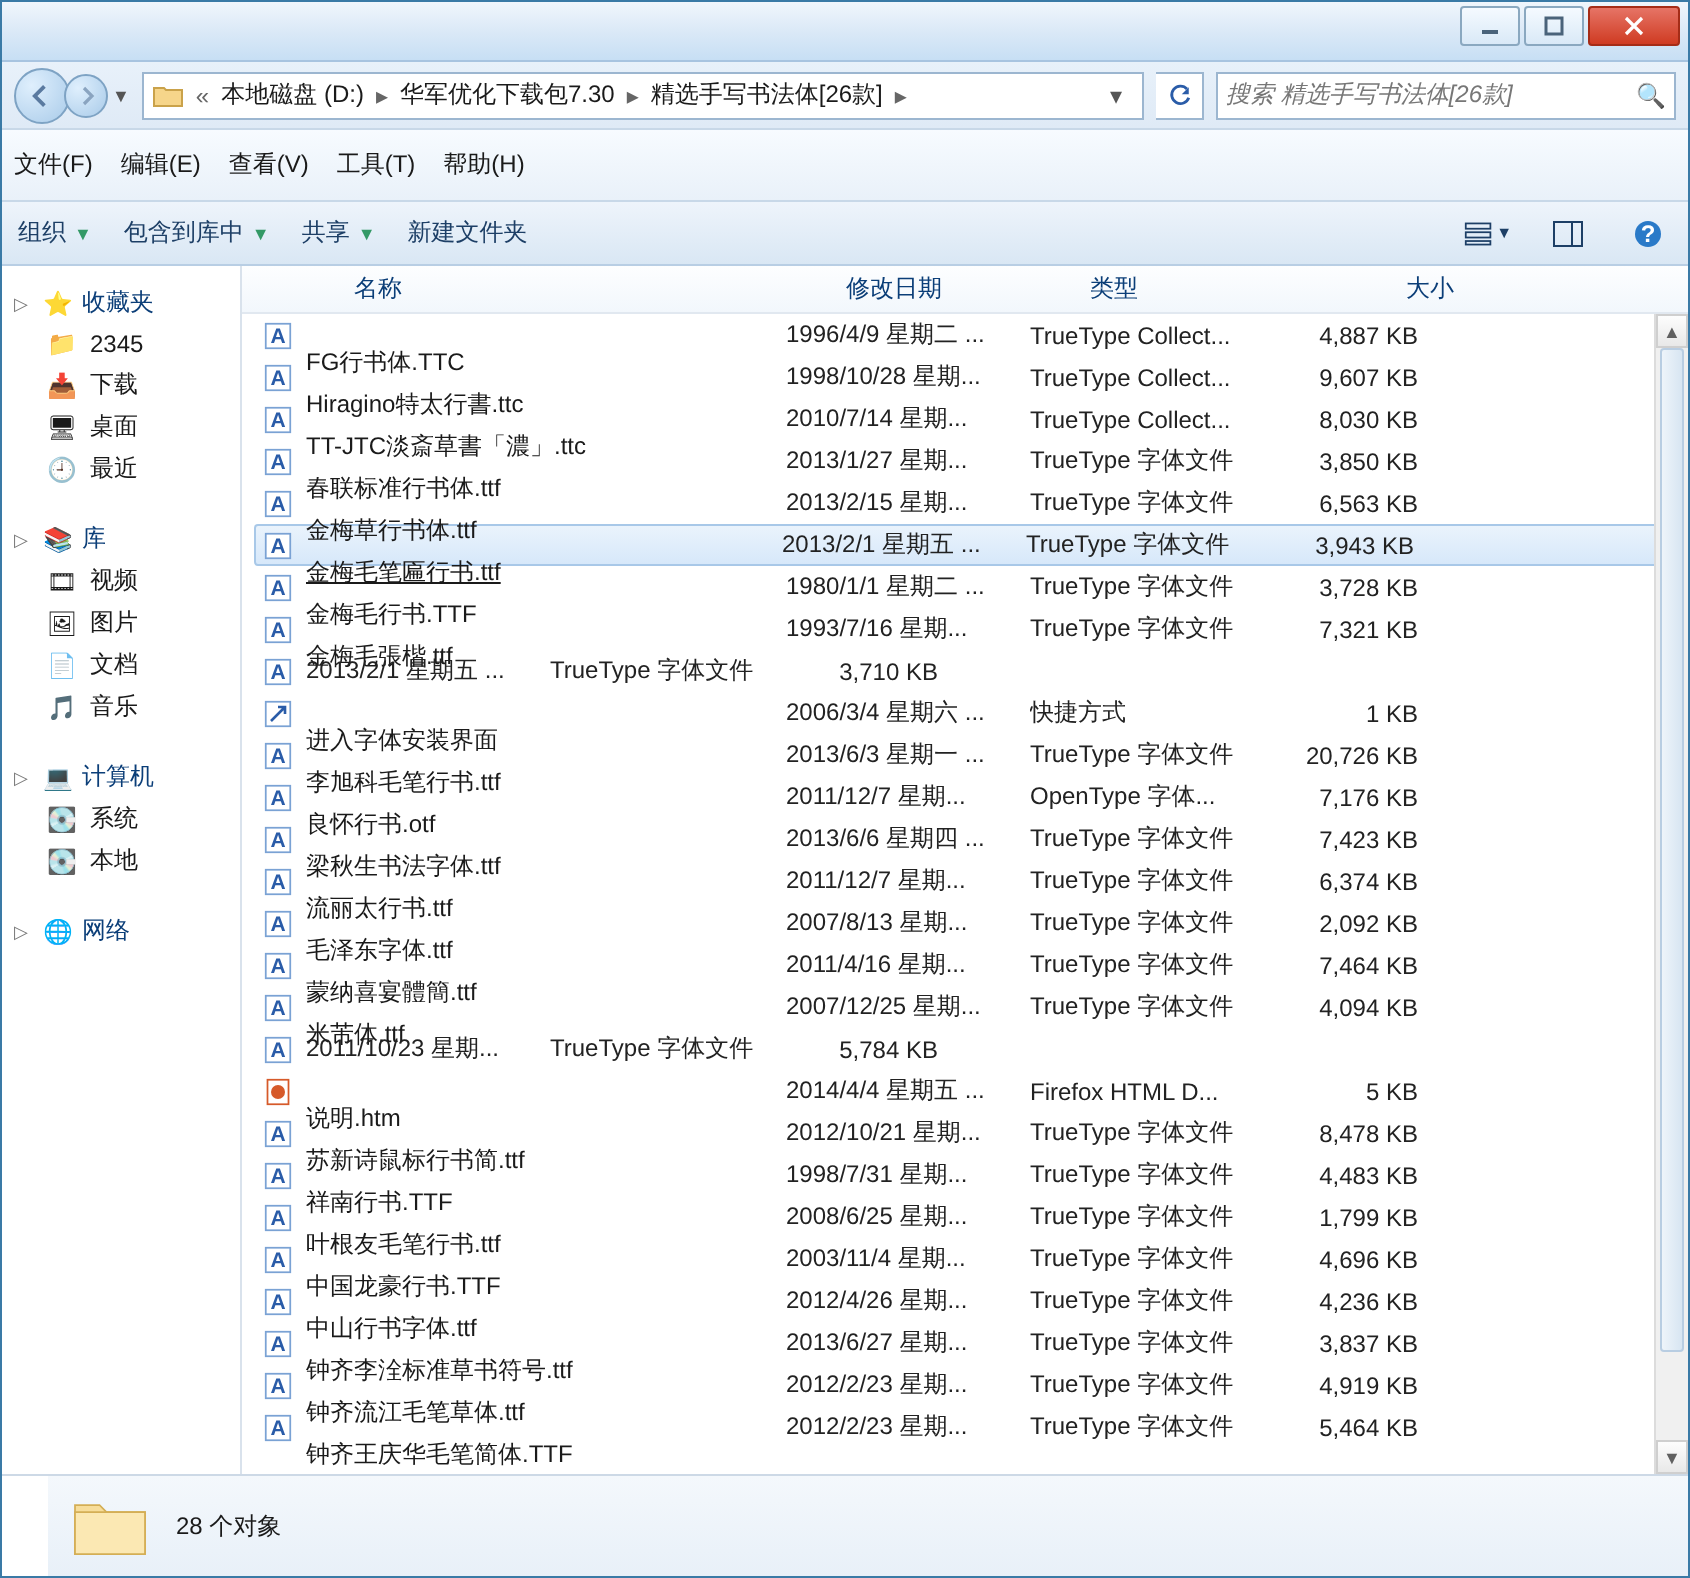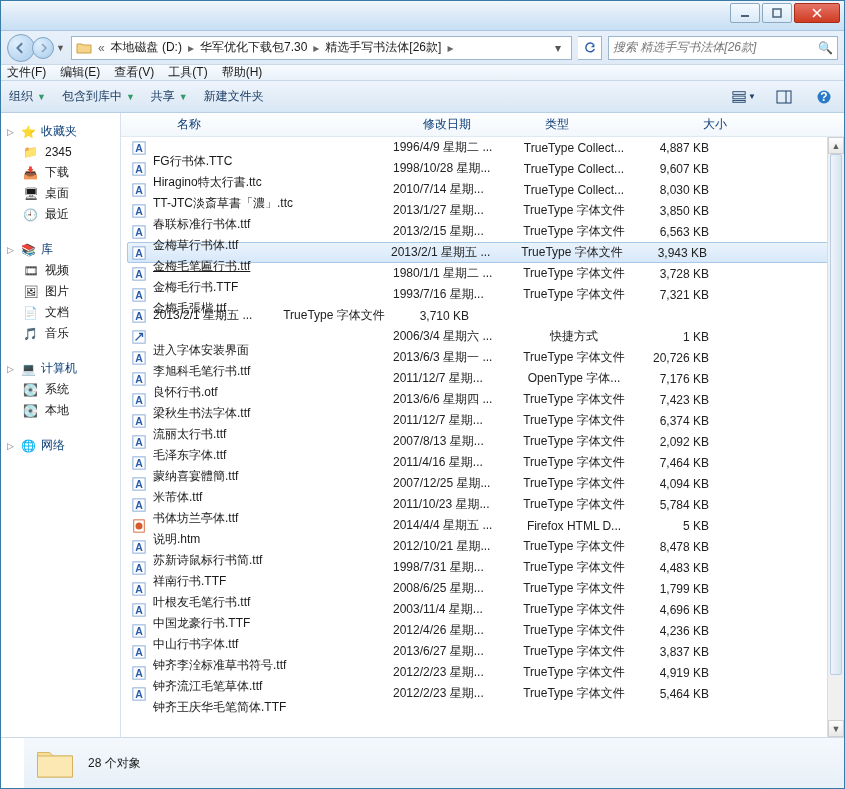--- a/index.html
+++ b/index.html
@@ -20,21 +20,21 @@
 .breadcrumb { flex:1; height:24px; margin:0 6px; background:#fff; border:1px solid #9cb6d0; display:flex; align-items:center; padding:0 4px; overflow:hidden; }
 .breadcrumb .foldericon{ margin-right:4px; }
 .crumb { padding:0 4px; color:#1a1a1a; white-space:nowrap; }
 .crumb.sep { color:#666; padding:0 2px; }
 .bcdrop { width:18px; text-align:center; color:#555; }
 .refreshbox{ width:24px; height:24px; border:1px solid #9cb6d0; border-left:none; background:#fff; display:flex; align-items:center; justify-content:center; color:#2a5ca8; }
 .searchbox { width:230px; height:24px; margin-left:6px; border:1px solid #9cb6d0; background:#fff; display:flex; align-items:center; padding:0 4px; color:#777; font-style:italic; }
 .searchbox .sicon{ margin-left:auto; color:#2a5ca8; font-style:normal; }
 
 
-.menubar { height:16px; display:flex; align-items:center; padding:0 6px; gap:14px; background:linear-gradient(to bottom,#f7fbff,#e9f1f9); border-bottom:1px solid #c8d8e8; color:#1a1a1a; }
+.menubar { height:36px; display:flex; align-items:center; padding:0 6px; gap:14px; background:linear-gradient(to bottom,#f7fbff,#e9f1f9); border-bottom:1px solid #c8d8e8; color:#1a1a1a; }
 .menubar span { cursor:default; }
 
 
 .cmdbar { height:32px; display:flex; align-items:center; padding:0 8px; gap:16px; background:linear-gradient(to bottom,#eef4fb,#d9e7f4); border-bottom:1px solid #b8cee4; color:#1d3f66; }
 .cmdbar .cmd { display:flex; align-items:center; gap:4px; cursor:default; }
 .cmdbar .drop{ color:#396; font-size:9px; }
 .cmdspacer{ flex:1; }
 .iconbtn{ width:24px; height:22px; display:flex; align-items:center; justify-content:center; color:#1d3f66; }
 
 
@@ -54,21 +54,21 @@
 .c-type{ width:118px; }
 .c-size{ width:76px; text-align:right; }
 
 .filelist{ flex:1; overflow:hidden; position:relative; }
 .row{ height:21px; display:flex; align-items:center; padding-left:10px; color:#1a1a1a; }
 .row.selected{ background:linear-gradient(to bottom,#eaf3fc,#d7e8fa); border:1px solid #a8c8e8; border-radius:2px; margin:0 4px 0 6px; padding-left:3px; }
 .row .icon{ width:16px; margin-right:6px; display:flex; justify-content:center; }
 .row .name{ width:240px; white-space:nowrap; overflow:hidden;margin-top:28px; }
 .row.selected .name{ width:238px;text-decoration:underline; }
 .row .date{ width:122px; color:#222; white-space:nowrap; overflow:hidden; }
-.row .type{ width:118px; color:#222; white-space:nowrap; overflow:hidden;text-align:center; }
+.row .type{ width:118px; color:#222; white-space:nowrap; overflow:hidden; }
 .row .size{ width:76px; text-align:right; color:#222; }
 .scrollbar{ position:absolute; right:0; top:0; bottom:0; width:17px; background:#f0f0f0; border-left:1px solid #dcdcdc; display:flex; flex-direction:column; }
 .sbbtn{ height:17px; background:linear-gradient(to bottom,#fdfdfd,#e8e8e8); border:1px solid #cfcfcf; display:flex;align-items:center;justify-content:center;color:#606060;font-size:9px; }
 .sbtrack{ flex:1; position:relative; }
 .sbthumb{ position:absolute; left:2px; right:2px; top:0; height:92%; background:linear-gradient(to right,#eef4fa,#d7e5f2); border:1px solid #b8cde2; border-radius:2px; }
 
 
 .details{ height:50px; display:flex; align-items:center; padding:0 10px; gap:12px; background:linear-gradient(to bottom,#f4f8fc,#e8f0f8);margin-left:23px; }
 .bigfolder{ width:42px; height:42px; }
 .details .text{ color:#1a1a1a; }
@@ -468,21 +468,20 @@
             <span class="type">TrueType 字体文件</span>
             <span class="size">4,094 KB</span>
           </div>
           <div class="row">
             <span class="icon">
               <svg width="14" height="14" viewBox="0 0 16 16">
                 <rect x="1" y="1" width="14" height="14" fill="#fff" stroke="#7aa2d4"></rect>
                 <text x="8" y="12" text-anchor="middle" font-size="10" fill="#2a5ca8" font-weight="bold">A</text>
               </svg>
             </span>
-            <span class="name">书体坊兰亭体.ttf</span>
             <span class="date">2011/10/23 星期...</span>
             <span class="type">TrueType 字体文件</span>
             <span class="size">5,784 KB</span>
           </div>
           <div class="row">
             <span class="icon">
               <svg width="14" height="14" viewBox="0 0 16 16">
                 <rect x="2" y="1" width="12" height="14" fill="#fff" stroke="#d65a2a"></rect>
                 <circle cx="8" cy="8" r="4" fill="#d65a2a"></circle>
               </svg>

